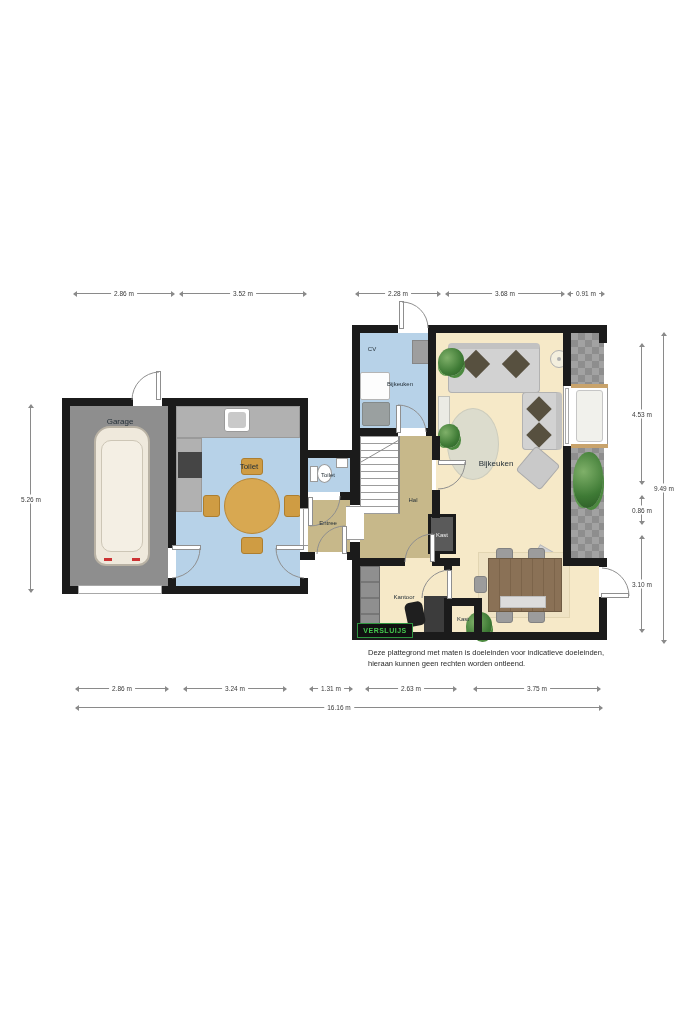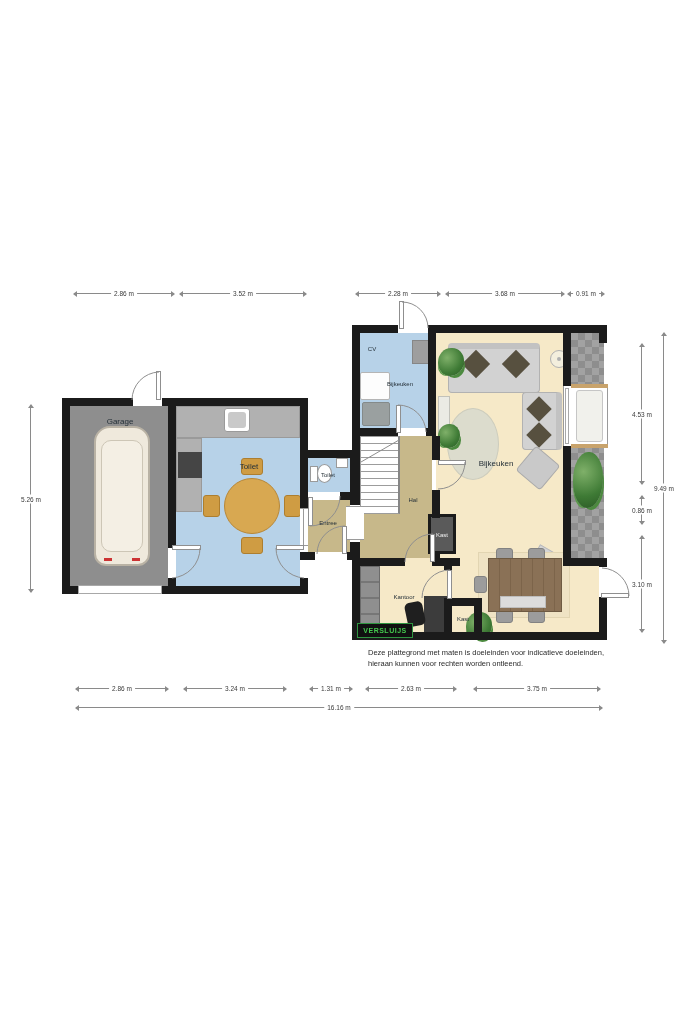--- a/index.html
+++ b/index.html
@@ -243,16 +243,16 @@
   <div class="dimh" style="left:474px;top:688px;width:126px;">
       <span class="dlab">3.75 m</span>
     </div>
   <div class="dimh" style="left:76px;top:707px;width:526px;">
       <span class="dlab">16.16 m</span>
     </div>
 
   <div class="logo" style="left:357px;top:623px;width:54px;height:13px;">VERSLUIJS</div>
   <div class="disc" style="left:368px;top:648px;width:240px;">
     <div>Deze plattegrond met maten is doeleinden voor indicatieve doeleinden,</div>
-    <div>hieraan kunnen voor rechten worden ontleend.</div>
+    <div>hieraan kunnen geen rechten worden ontleend.</div>
   </div>
 
 </div>
 
 </body></html>

